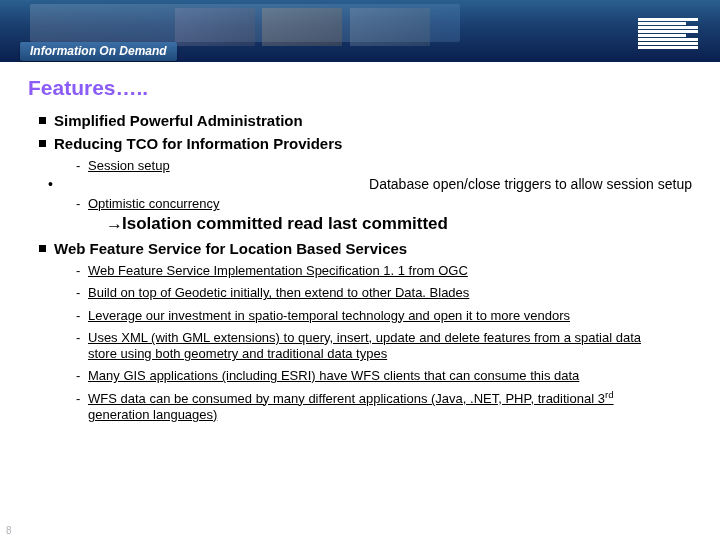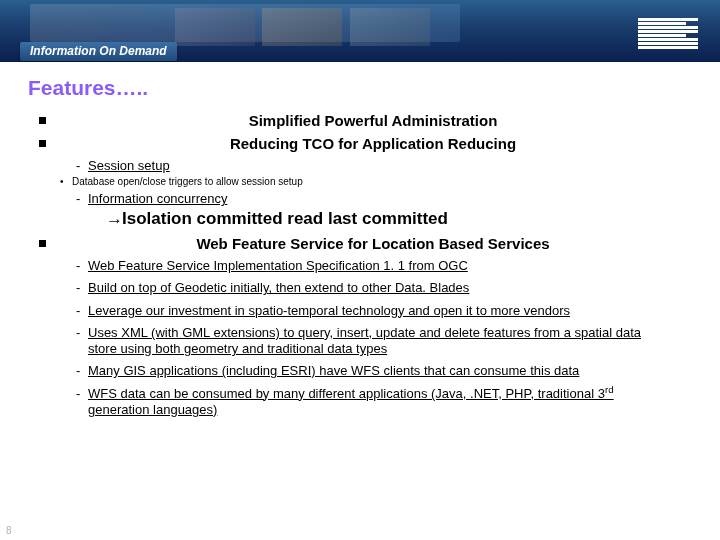--- a/index.html
+++ b/index.html
@@ -74,21 +74,20 @@
     color: #8b5cf6;
     font-size: 21px;
     font-weight: bold;
     margin-bottom: 12px;
   }
   .b1 {
     font-size: 15px;
     font-weight: bold;
     margin: 6px 0 6px 26px;
     position: relative;
-    text-align: center;
   }
   .b1::before {
     content: "";
     position: absolute;
     left: -15px;
     top: 5px;
     width: 7px;
     height: 7px;
     background: #000;
   }
@@ -98,23 +97,24 @@
     position: relative;
     text-decoration: underline;
   }
   .d1::before {
     content: "-";
     position: absolute;
     left: -12px;
     top: 0;
   }
   .dot1 {
-    font-size: 10px;
-    margin: 3px 0 3px 44px;
-    position: relative;
+    font-size: 14px;
+    margin: 3px 0 3px 32px;
+    position: relative;
+    text-align: right;
   }
   .dot1::before {
     content: "•";
     position: absolute;
     left: -12px;
     top: 0;
   }
   .arr1 {
     font-size: 17px;
     font-weight: bold;
@@ -173,24 +173,24 @@
     <div class="bar"></div>
       <div class="bar"></div>
   </div>
 </div>
 
 <div class="content">
   <div class="slide-title">Features…..</div>
 
   <div class="b1">Simplified Powerful Administration</div>
 
-  <div class="b1">Reducing TCO for Application Reducing</div>
+  <div class="b1">Reducing TCO for Information Providers</div>
   <div class="d1">Session setup</div>
   <div class="dot1">Database open/close triggers to allow session setup</div>
-  <div class="d1">Information concurrency</div>
+  <div class="d1">Optimistic concurrency</div>
   <div class="arr1">Isolation committed read last committed</div>
 
   <div class="b1">Web Feature Service for Location Based Services</div>
   <div class="wfs">
     <div class="d1">Web Feature Service Implementation Specification 1. 1 from OGC</div>
     <div class="d1">Build on top of Geodetic initially, then extend to other Data. Blades</div>
     <div class="d1">Leverage our investment in spatio-temporal technology and open it to more vendors</div>
     <div class="d1">Uses XML (with GML extensions) to query, insert, update and delete features from a spatial data store using both geometry and traditional data types</div>
     <div class="d1">Many GIS applications (including ESRI) have WFS clients that can consume this data</div>
     <div class="d1">WFS data can be consumed by many different applications (Java, .NET, PHP, traditional 3<span class="sup">rd</span> generation languages)</div>

